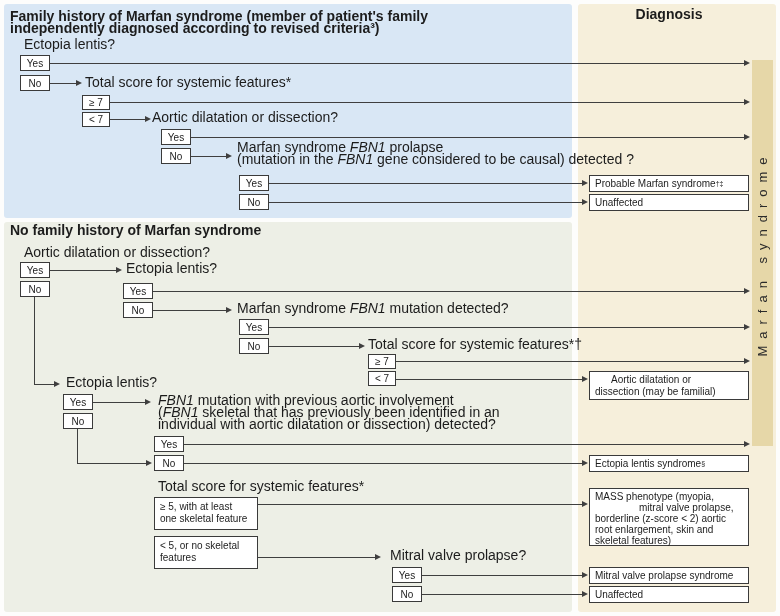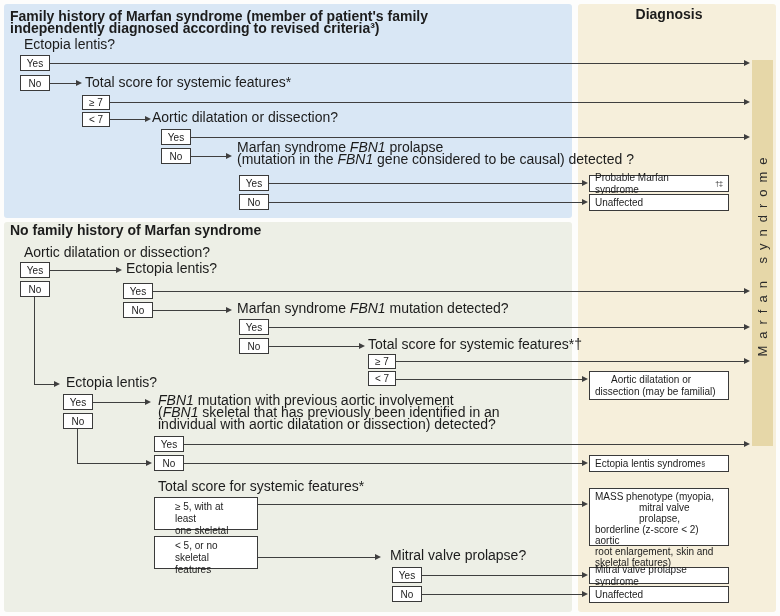--- a/index.html
+++ b/index.html
@@ -18,22 +18,22 @@
   .txt{position:absolute;font-size:14px;line-height:12px;white-space:nowrap;}
   .bold{font-weight:700;}
   .hl{position:absolute;height:1px;background:#3f3f3f;}
   .vl{position:absolute;width:1px;background:#3f3f3f;}
   .ah{position:absolute;width:0;height:0;border-top:3px solid transparent;
       border-bottom:3px solid transparent;border-left:6px solid #3f3f3f;}
   .bx{position:absolute;background:#fff;border:1px solid #3a3a3a;font-size:10px;
       display:flex;align-items:center;justify-content:center;box-sizing:border-box;}
   .yn{width:30px;height:16px;}
   .sc{width:28px;height:15px;}
-  .opt{width:104px;height:33px;display:block;padding:3px 20px;line-height:12px;}
-  .dx{position:absolute;left:589px;width:140px;background:#fff;border:1px solid #3a3a3a;
+  .opt{width:104px;height:33px;display:block;padding:3px 5px;line-height:12px;}
+  .dx{position:absolute;left:589px;width:160px;background:#fff;border:1px solid #3a3a3a;
       font-size:10px;box-sizing:border-box;padding:2px 5px;line-height:12px;}
   .dx1{height:17px;display:flex;align-items:center;padding:0 5px;}
   i{font-style:italic;}
   sup{font-size:7px;line-height:0;}
   .center{text-align:center;}
 </style>
 </head>
 <body>
 
 <div class="panel p-family"></div>

